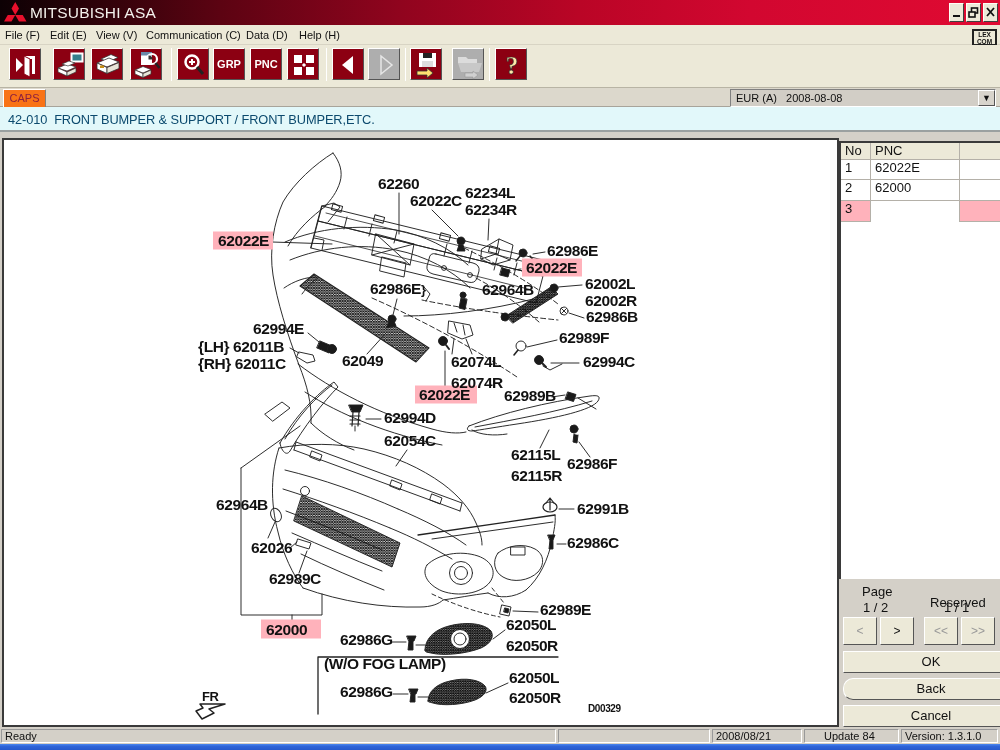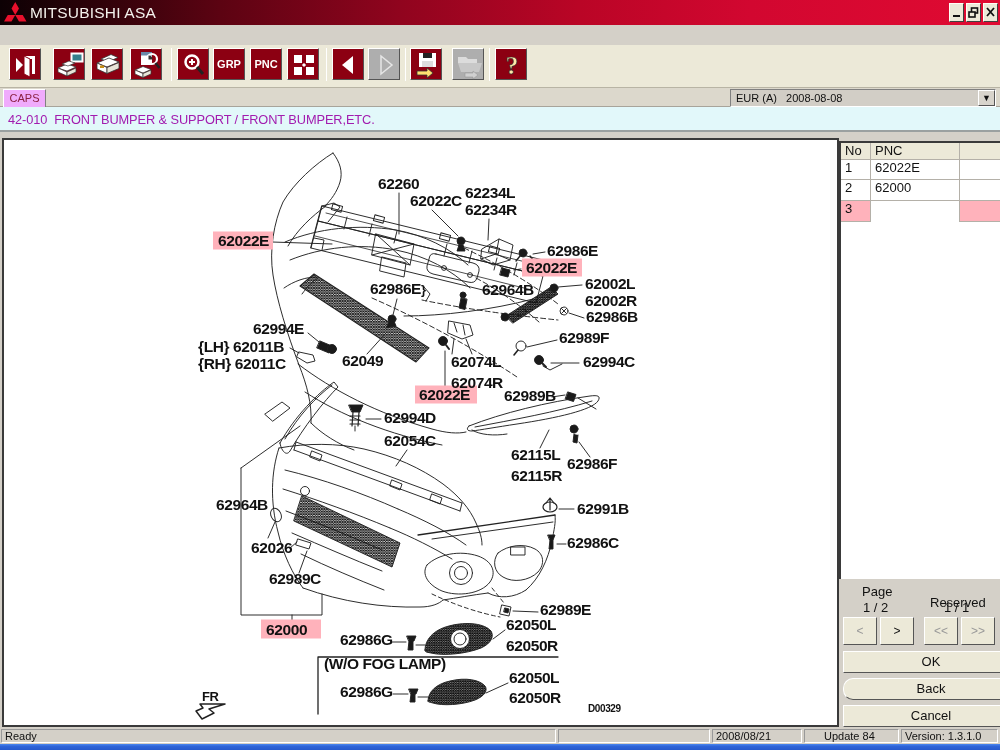--- a/index.html
+++ b/index.html
@@ -18,31 +18,31 @@
   font-size:6.5px; font-weight:bold; color:#111; line-height:6.5px; text-align:center; padding-top:1px; }
 
 #toolbar { position:absolute; left:0; top:45px; width:1000px; height:43px; background:#ece9d8; border-bottom:1px solid #b8b4a4; }
 .tbtn { position:absolute; top:3px; width:32px; height:32px; background:#8c0012;
   border:1px solid #555; border-top-color:#fff; border-left-color:#fff; }
 .tbtn.dis { background:#aeaeae; }
 .tbtn svg { position:absolute; left:0; top:0; }
 .tbtxt { color:#fff; font-weight:bold; font-size:11px; text-align:center; line-height:30px; letter-spacing:0; }
 
 #tabrow { position:absolute; left:0; top:88px; width:1000px; height:19px; background:#dcd8cc; border-bottom:1px solid #a8a49a; }
-#capstab { position:absolute; left:3px; top:1px; width:43px; height:18px; background:#f0abfc;
+#capstab { position:absolute; left:3px; top:1px; width:43px; height:18px; background:#f97316;
   border:1px solid #808080; border-bottom:none; border-top-color:#fff; border-left-color:#fff;
   color:#8b2040; font-size:11px; text-align:center; line-height:16px; }
 #combo { position:absolute; left:730px; top:1px; width:266px; height:18px; background:#d2cec6;
   border:1px solid #808080; border-bottom-color:#fff; border-right-color:#fff; font-size:11px; color:#111;padding-left:28px; }
 #combo .txt { position:absolute; left:5px; top:2px; }
 #combo .arr { position:absolute; right:0; top:0; width:17px; height:16px; background:#d8d4cc;
   border:1px solid #555; border-top-color:#fff; border-left-color:#fff; text-align:center; font-size:9px; line-height:15px; color:#111; }
 
 #cyanbar { position:absolute; left:0; top:107px; width:1000px; height:25px; background:#e2f8fa; border-bottom:2px solid #9aa0a0; }
-#cyanbar span { position:absolute; left:8px; top:5px; font-size:12.8px; color:#a21caf; letter-spacing:-0.1px; }
+#cyanbar span { position:absolute; left:8px; top:5px; font-size:12.8px; color:#0c4a6e; letter-spacing:-0.1px; }
 
 #diagram { position:absolute; left:2px; top:138px; width:837px; height:589px; background:#fff; border:2px solid #3a3a3a; }
 
 #tablebox { position:absolute; left:839px; top:141px; width:161px; height:438px; background:#fff;
   border-left:2px solid #3a3a3a; border-top:2px solid #3a3a3a; }
 .trow { position:absolute; left:0; width:159px; }
 .tcell { position:absolute; top:0; height:100%; border-right:1px solid #b4b0a8; border-bottom:1px solid #b4b0a8; font-size:13px; color:#111; padding-left:4px; }
 
 .label13 { position:absolute; font-size:13px; color:#111; }
 .navbtn { position:absolute; width:34px; height:28px; background:#ece9d8; border:1px solid #555;
@@ -76,20 +76,29 @@
       <svg width="13" height="17">
           <rect x="4.5" y="4" width="6" height="5" fill="none" stroke="#111" stroke-width="1.6"></rect>
           <rect x="2" y="8" width="6" height="5" fill="#ece9d8" stroke="#111" stroke-width="1.6"></rect>
         </svg>
     </div>
     <div class="wbtn" style="left:982.5px;">
       <svg width="13" height="17">
           <path d="M3,4 L10,12 M10,4 L3,12" stroke="#111" stroke-width="1.8"></path>
         </svg>
     </div>
+  </div>
+  <div id="menubar">
+    <span class="mitem" style="left:5px;">File (F)</span>
+    <span class="mitem" style="left:50px;">Edit (E)</span>
+    <span class="mitem" style="left:96px;">View (V)</span>
+    <span class="mitem" style="left:146px;">Communication (C)</span>
+    <span class="mitem" style="left:246px;">Data (D)</span>
+    <span class="mitem" style="left:299px;">Help (H)</span>
+    <div id="lexcom">LEX<br>COM</div>
   </div>
   <div id="toolbar">
     <div style="position:absolute;left:171px;top:3px;width:1px;height:33px;background:#a8a494;border-right:1px solid #fff;"></div>
     <div style="position:absolute;left:326px;top:3px;width:1px;height:33px;background:#a8a494;border-right:1px solid #fff;"></div>
     <div style="position:absolute;left:405px;top:3px;width:1px;height:33px;background:#a8a494;border-right:1px solid #fff;"></div>
     <div style="position:absolute;left:489px;top:3px;width:1px;height:33px;background:#a8a494;border-right:1px solid #fff;"></div>
     <div class="tbtn" style="left:9px;">
         <svg width="32" height="32" viewBox="0 0 32 32">
       <polygon points="6,9 13,16 6,23" fill="#fff"></polygon>
       <path d="M14 7 h11 v18 h-3 V10 h-8 z" fill="#fff"></path>

